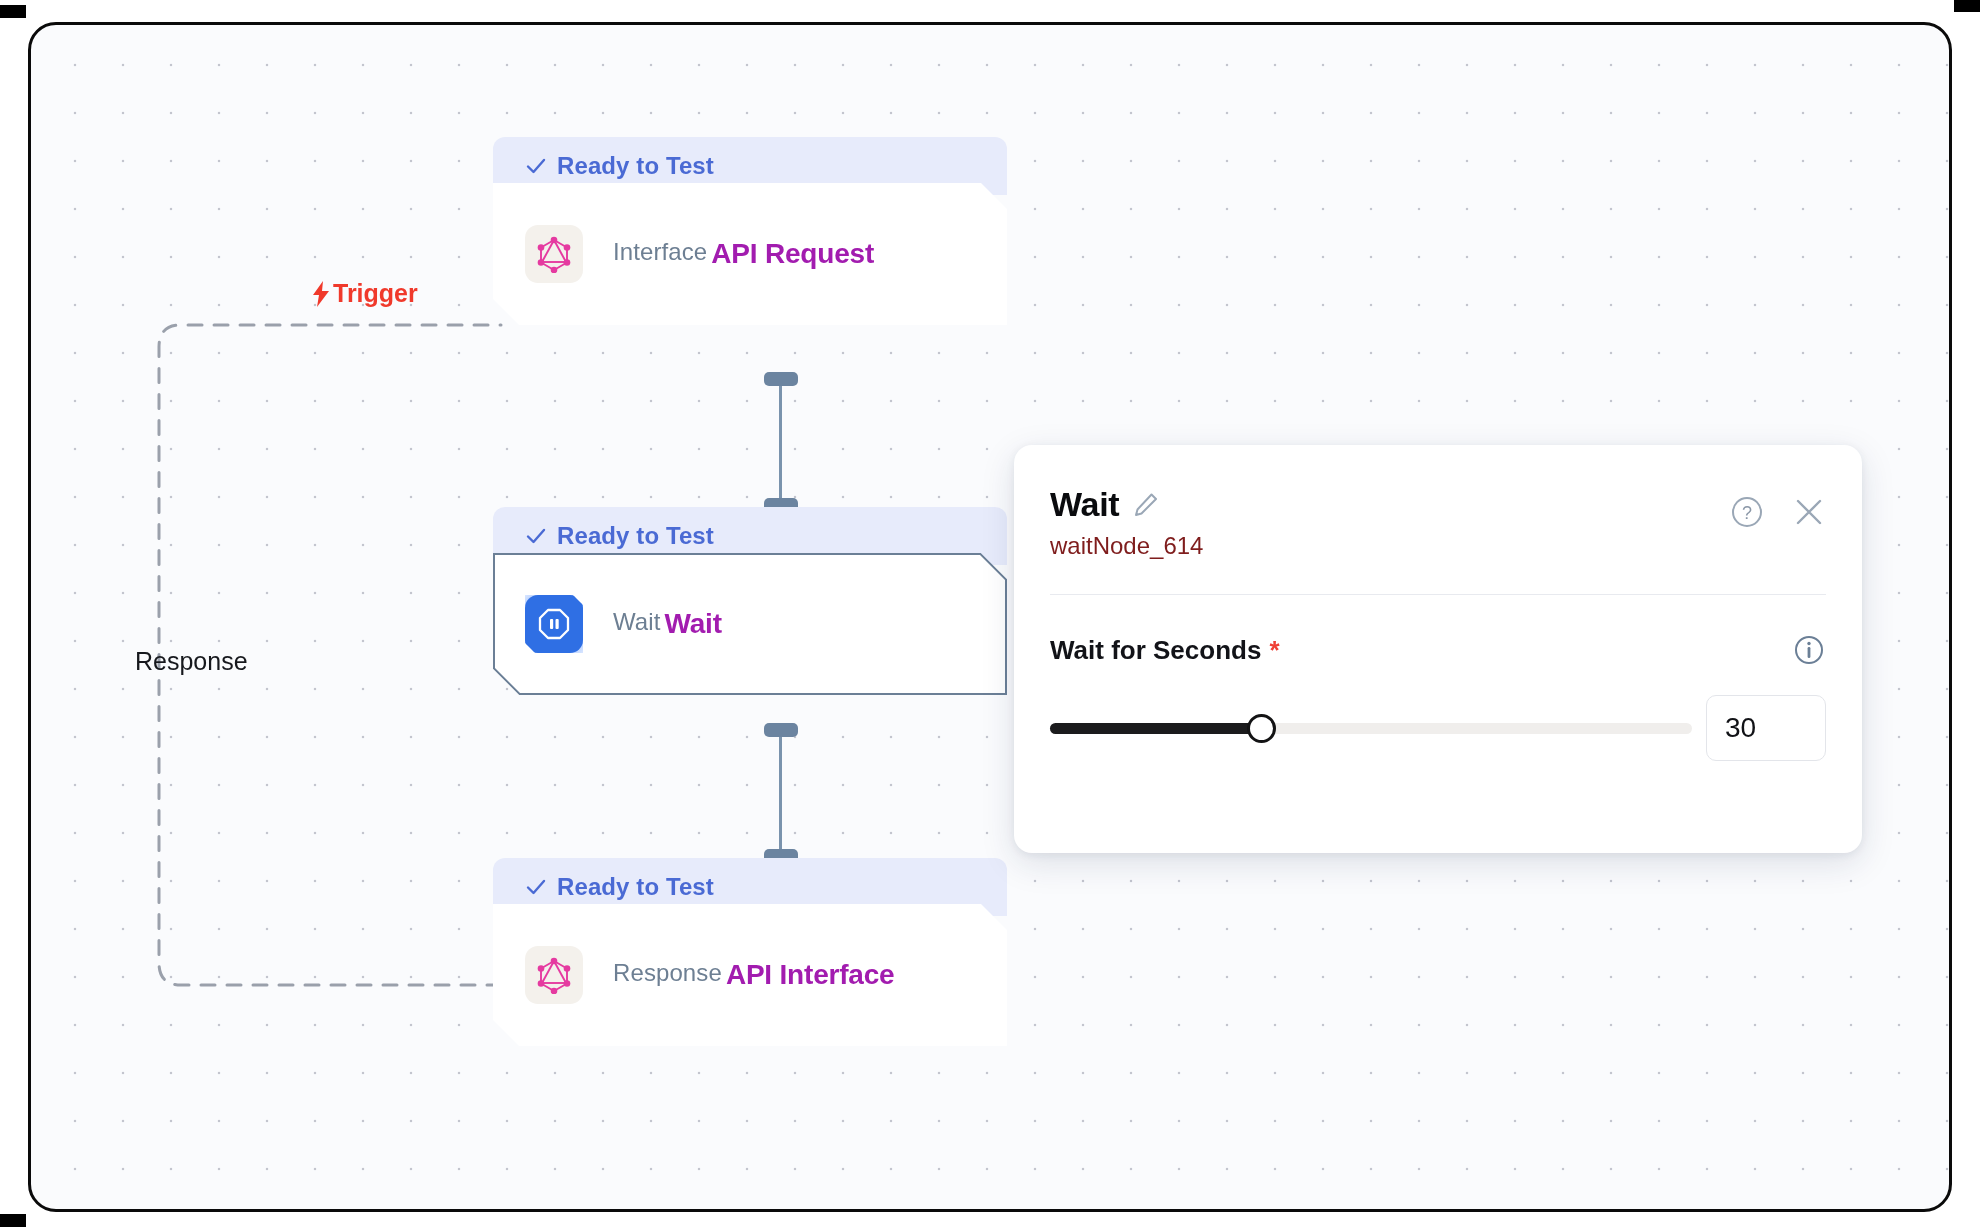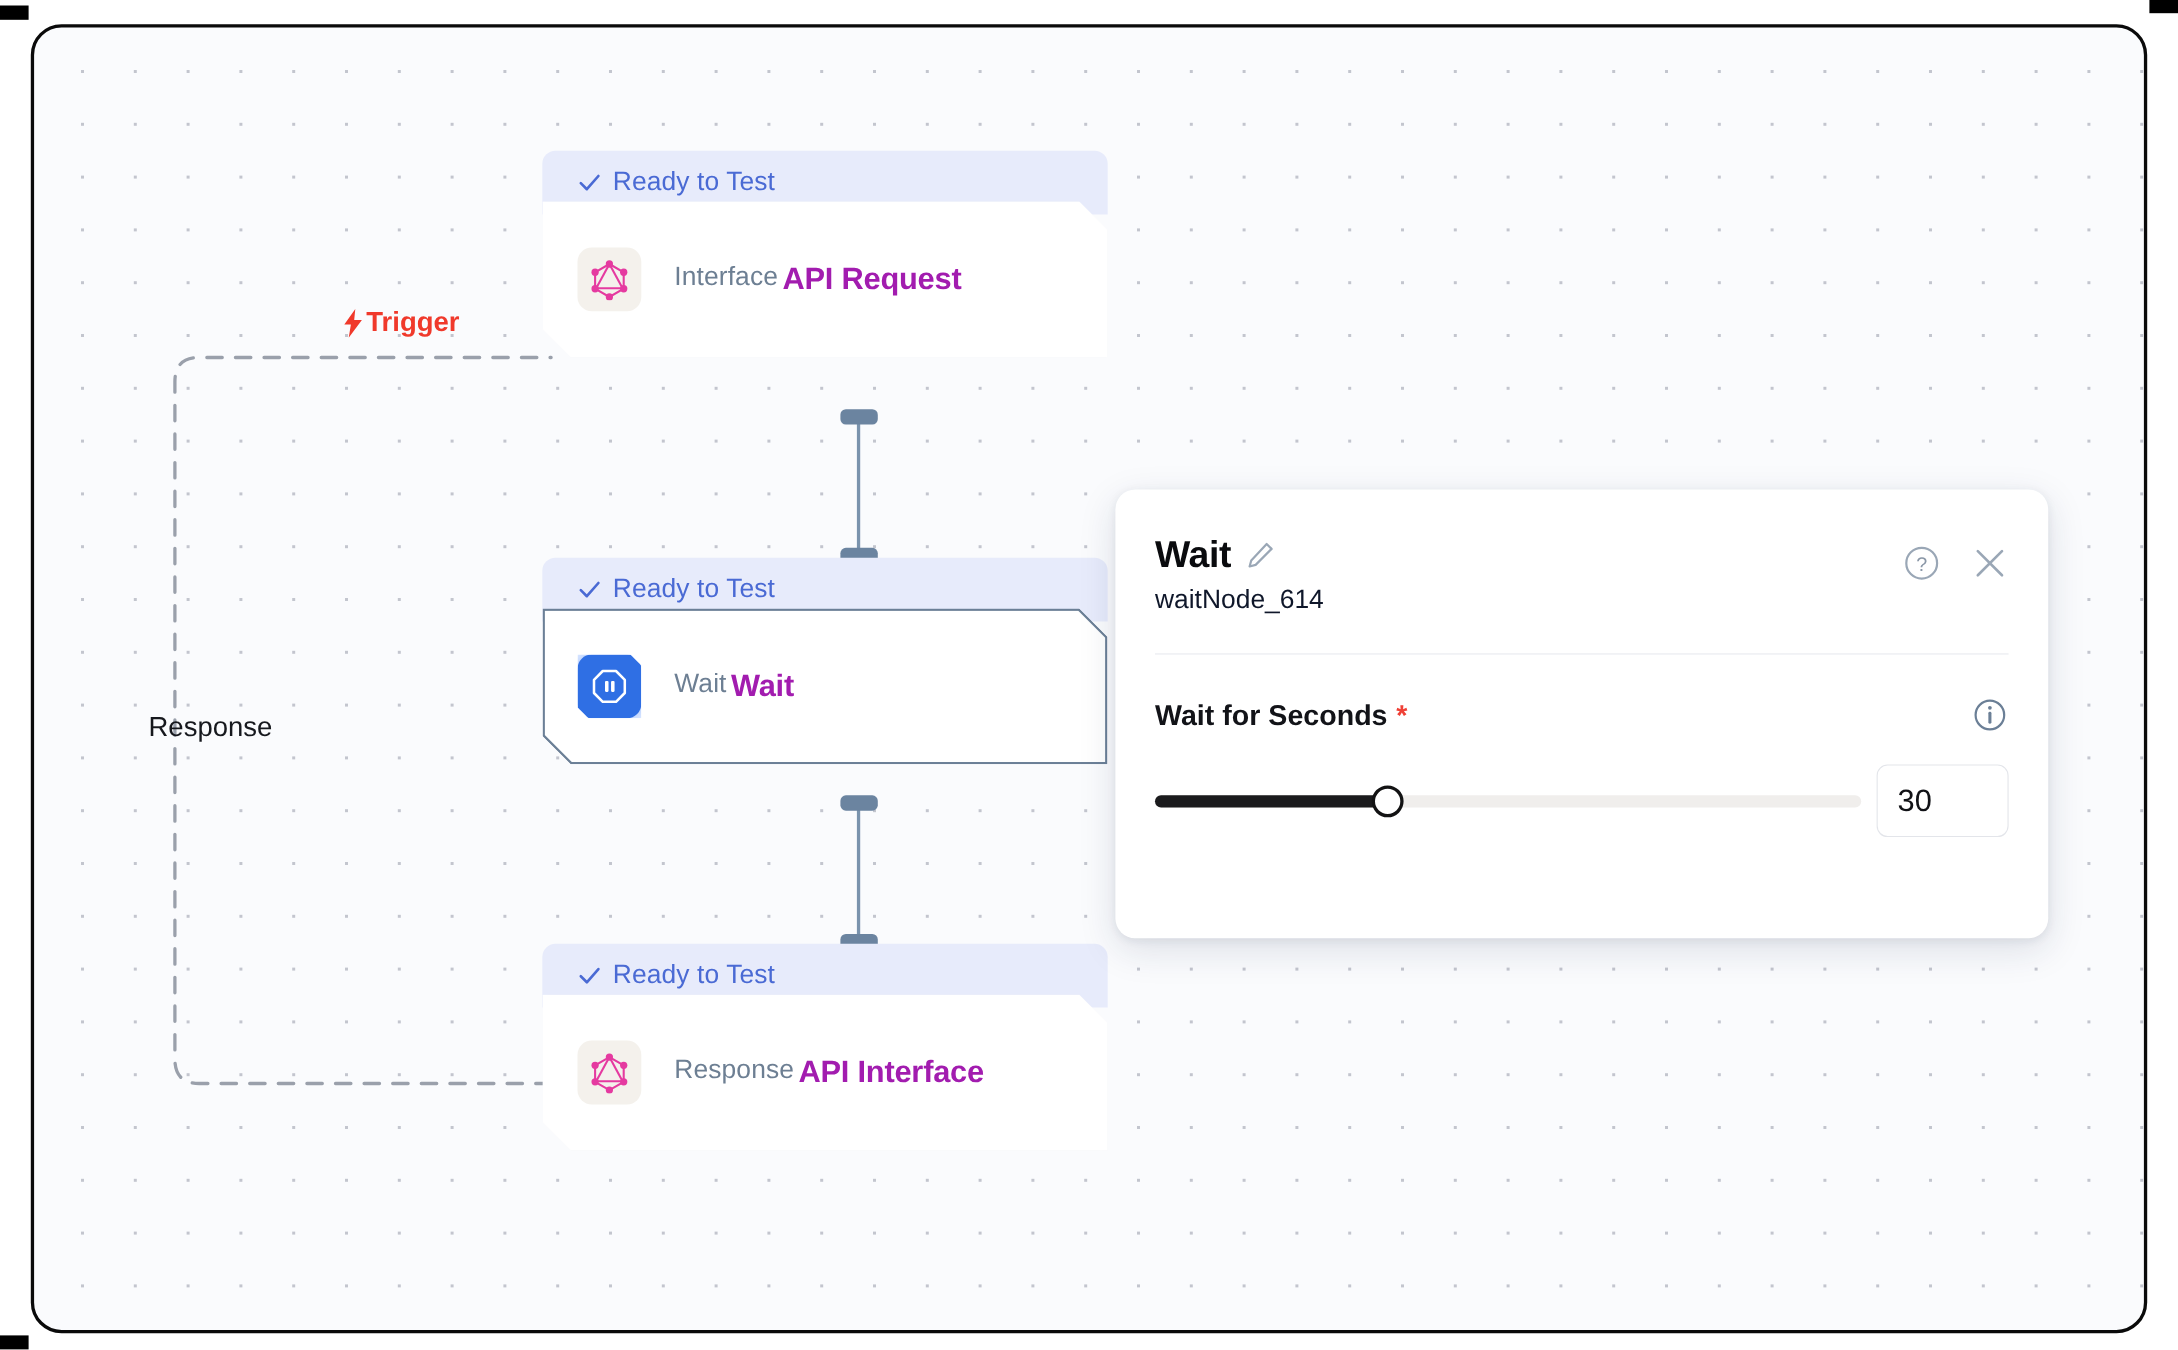--- a/index.html
+++ b/index.html
@@ -60,21 +60,21 @@
     display: flex;
     align-items: center;
     gap: 10px;
     padding: 0 0 0 32px;
     box-sizing: border-box;
   }
   .node-status .check { display: block; }
   .node-status-label {
     color: #4a6ad4;
     font-size: 24px;
-    font-weight: normal;
+    font-weight: bold;
     letter-spacing: .1px;
   }
   .node-body {
     position: relative;
     margin-top: -12px;
     height: 142px;
     background: #ffffff;
     display: flex;
     align-items: center;
     padding-left: 32px;
@@ -178,21 +178,21 @@
   .panel-head { display: flex; align-items: flex-start; justify-content: space-between; }
   .panel-title-row { display: flex; align-items: center; gap: 14px; }
   .panel-title {
     font-size: 34px;
     font-weight: bold;
     color: #0a0b0e;
     letter-spacing: -.3px;
   }
   .panel-subtitle {
     font-size: 24px;
-    color: #0f172a;
+    color: #7f1d1d;
     margin-top: 8px;
   }
   .panel-head-actions { display: flex; align-items: center; gap: 28px; padding-top: 10px; }
   .panel-divider {
     height: 1px;
     background: #e8eaef;
     margin: 34px 0 0 0;
   }
   .field-row {
     display: flex;

